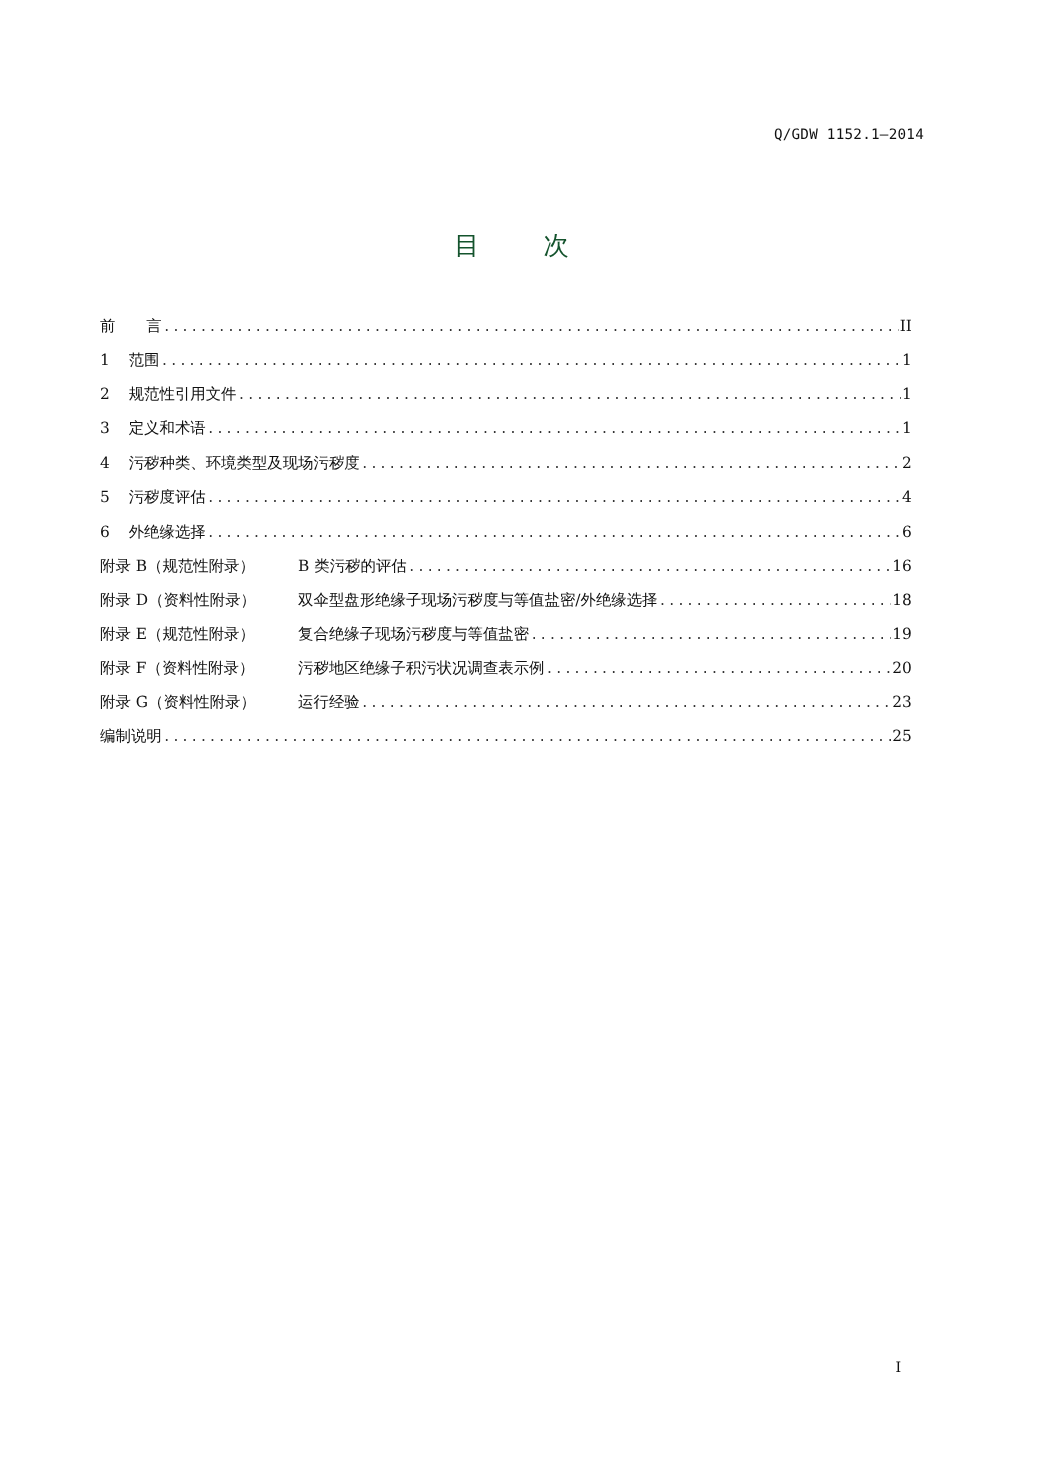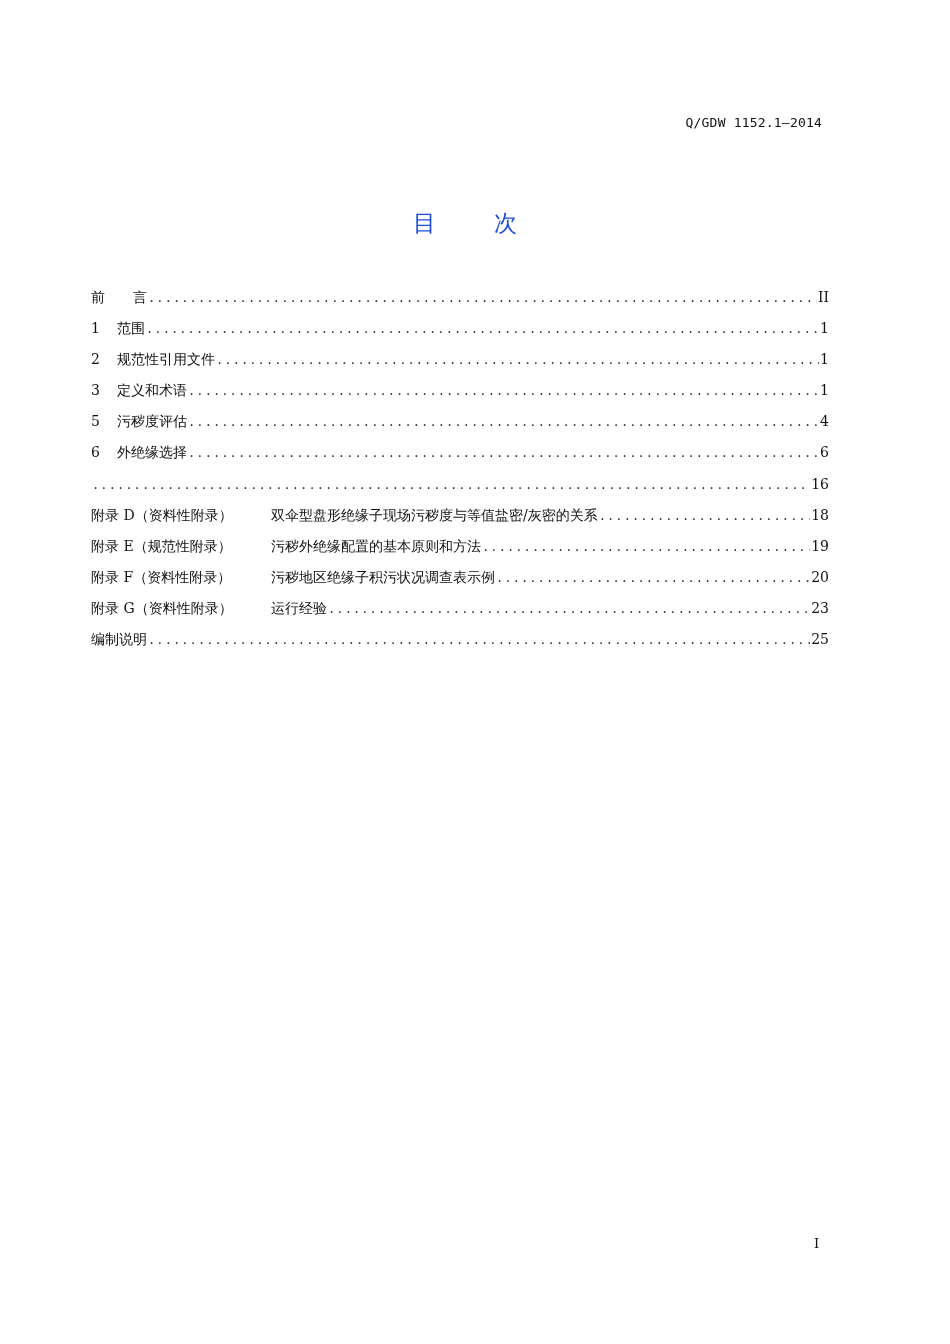--- a/index.html
+++ b/index.html
@@ -1,24 +1,24 @@
 <!DOCTYPE html>
 <html><head>
 <meta charset="utf-8">
 <style>
   html, body { margin: 0; padding: 0; background: #ffffff; }
   body { width: 950px; height: 1344px; position: relative; overflow: hidden; color: #111; }
   .header-code {
-    position: absolute; top: 115px; right: 128px;
+    position: absolute; top: 115px; right: 110px;
     font-family: "DejaVu Sans Mono", "Liberation Mono", monospace;
     font-size: 13px; letter-spacing: 0.2px; color: #111;
   }
   .title {
     position: absolute; top: 208px; left: 0; width: 930px; text-align: center;
-    font-family: "DejaVu Sans", sans-serif; font-size: 23px; color: #1d4ed8;
+    font-family: "DejaVu Sans", sans-serif; font-size: 23px; color: #14532d;
   }
   .title span { display: inline-block; }
   .title .gap { width: 58px; }
   .toc {
     position: absolute; top: 287px; left: 91px; width: 738px;
     font-family: "DejaVu Serif", "Liberation Serif", serif; font-size: 14px;
   }
   .row {
     display: flex; align-items: baseline; height: 31.1px; line-height: 20px; white-space: nowrap;
   }
@@ -62,40 +62,46 @@
     <span class="label"><span class="num">2</span><span>规范性引用文件</span></span>
     <span class="dots"></span>
     <span class="page">1</span>
   </div>
   <div class="row">
     <span class="label"><span class="num">3</span><span>定义和术语</span></span>
     <span class="dots"></span>
     <span class="page">1</span>
   </div>
   <div class="row">
+    <span class="label"><span class="num">4</span><span>污秽种类、环境类型及现场污秽度</span></span>
+    <span class="dots"></span>
+    <span class="page">2</span>
+  </div>
+  <div class="row">
     <span class="label"><span class="num">5</span><span>污秽度评估</span></span>
     <span class="dots"></span>
     <span class="page">4</span>
   </div>
   <div class="row">
     <span class="label"><span class="num">6</span><span>外绝缘选择</span></span>
     <span class="dots"></span>
     <span class="page">6</span>
   </div>
   <div class="row">
+    <span class="label"><span class="prefix">附录 B（规范性附录）</span><span>B 类污秽的评估</span></span>
     <span class="dots"></span>
     <span class="page">16</span>
   </div>
   <div class="row">
-    <span class="label"><span class="prefix">附录 D（资料性附录）</span><span>双伞型盘形绝缘子现场污秽度与等值盐密/灰密的关系</span></span>
+    <span class="label"><span class="prefix">附录 D（资料性附录）</span><span>双伞型盘形绝缘子现场污秽度与等值盐密/外绝缘选择</span></span>
     <span class="dots"></span>
     <span class="page">18</span>
   </div>
   <div class="row">
-    <span class="label"><span class="prefix">附录 E（规范性附录）</span><span>污秽外绝缘配置的基本原则和方法</span></span>
+    <span class="label"><span class="prefix">附录 E（规范性附录）</span><span>复合绝缘子现场污秽度与等值盐密</span></span>
     <span class="dots"></span>
     <span class="page">19</span>
   </div>
   <div class="row">
     <span class="label"><span class="prefix">附录 F（资料性附录）</span><span>污秽地区绝缘子积污状况调查表示例</span></span>
     <span class="dots"></span>
     <span class="page">20</span>
   </div>
   <div class="row">
     <span class="label"><span class="prefix">附录 G（资料性附录）</span><span>运行经验</span></span>

